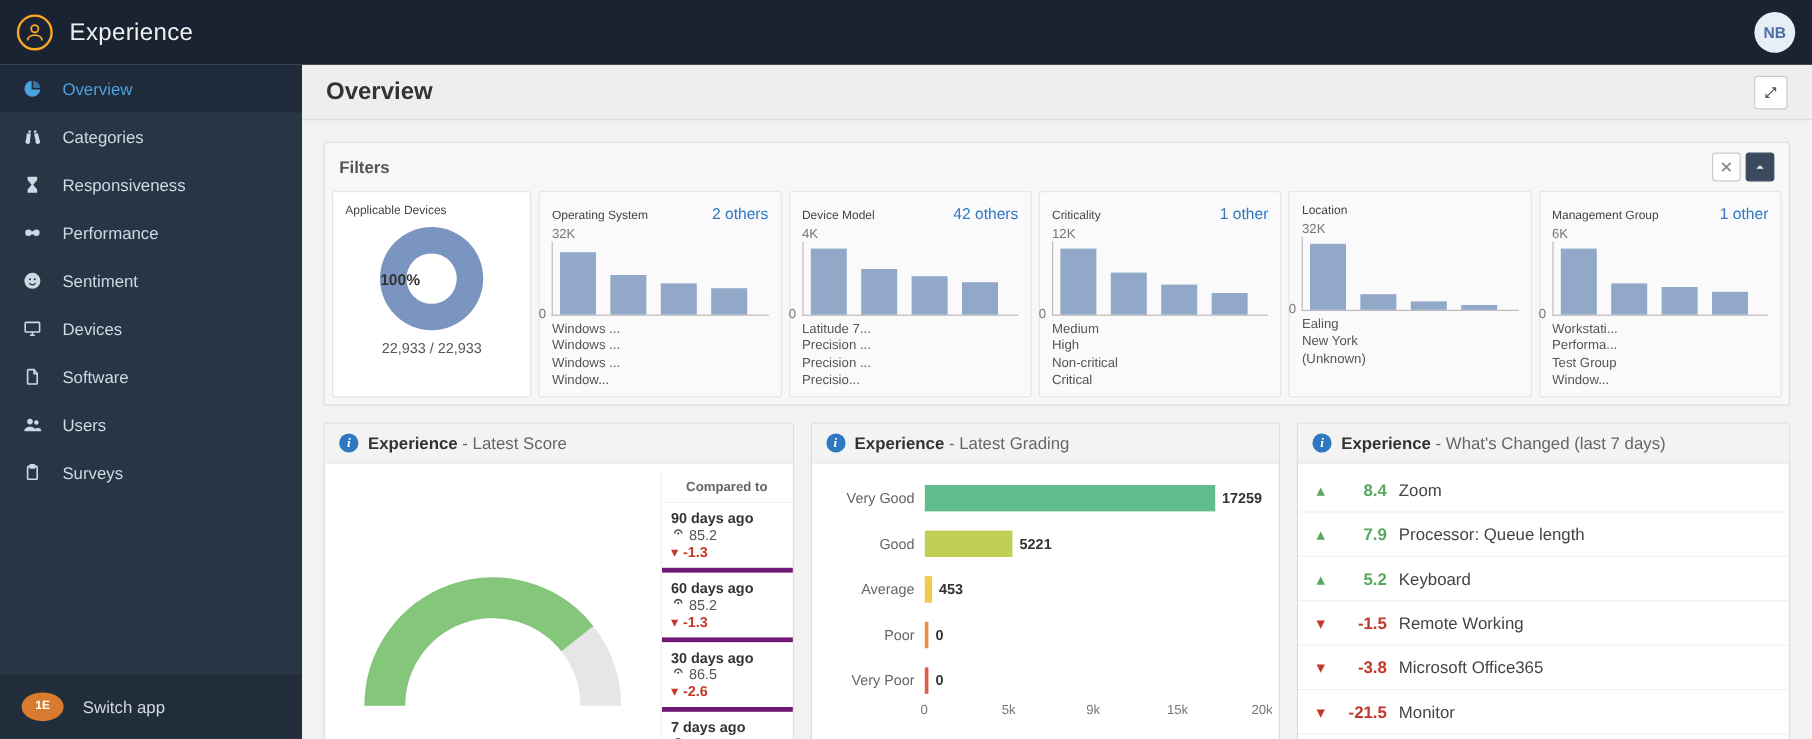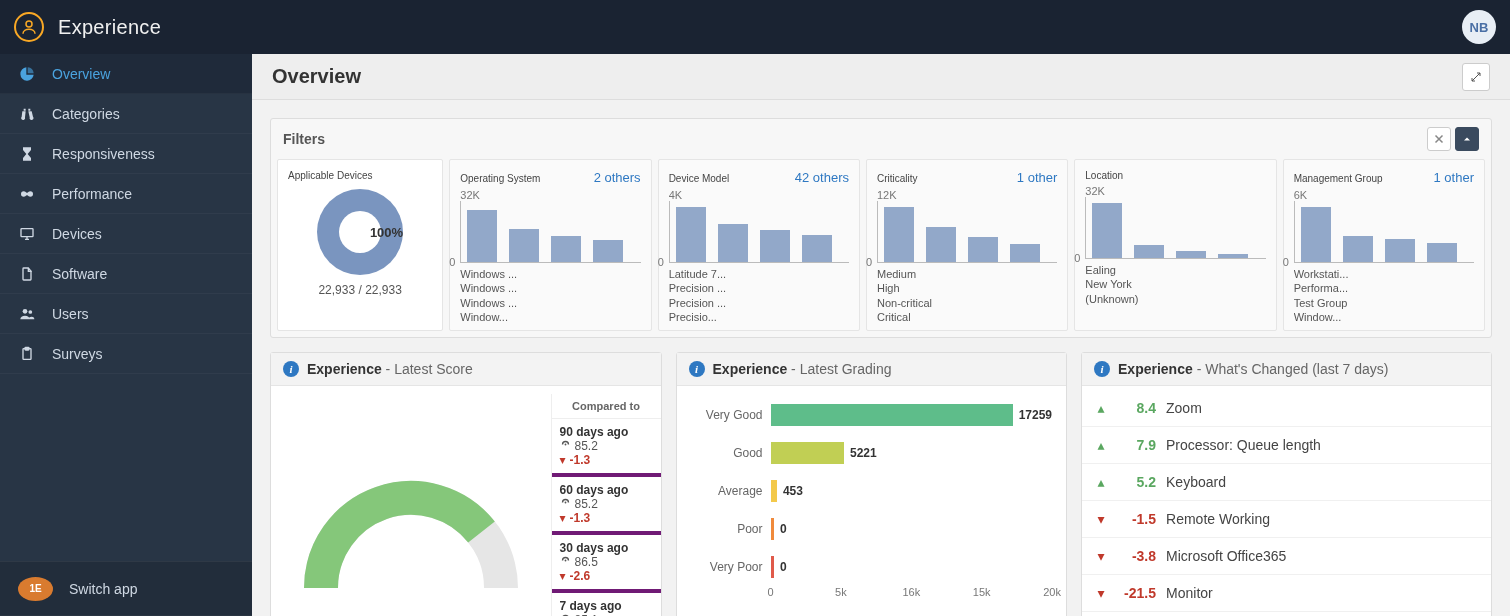--- a/index.html
+++ b/index.html
@@ -118,21 +118,21 @@
   }
   .filter-card.first { background:#fff; }
   .filter-title-row { display:flex; align-items:baseline; margin-bottom:4px; }
   .filter-title { font-size:10px; color:#444; }
   .filter-others { font-size:13px; color:#2e78c2; cursor:pointer; margin-left:auto; white-space:nowrap; }
   
   .donut-wrap { display:flex; flex-direction:column; align-items:center; }
   .donut {
     width: 86px; height:86px; border-radius:50%;
     background: conic-gradient(#7a95bf 0 360deg);
-    display:flex; align-items:center; justify-content:flex-end;
+    display:flex; align-items:center; justify-content:flex-start;
     position:relative; margin:4px 0 8px 0;
   }
   .donut::after {
     content:""; position:absolute; inset:22px; background:#fff; border-radius:50%;
   }
   .donut .pct { position:relative; z-index:1; font-size:13px; font-weight:600; color:#333; }
   .donut-sub { font-size:12px; color:#555; }
   
   .mini-chart { display:flex; flex-direction:column; }
   .mini-ymax { font-size:11px; color:#777; }
@@ -248,20 +248,31 @@
               <svg viewBox="0 0 24 24" fill="currentColor">
                 <circle cx="7" cy="12" r="4"></circle>
                 <circle cx="17" cy="12" r="4"></circle>
                 <rect x="7" y="10" width="10" height="4"></rect>
               </svg>
             </span>
             <span class="label">Performance</span>
           </div>
           <div class="nav-item">
             <span class="icon">
+              <svg viewBox="0 0 24 24" fill="currentColor">
+                <circle cx="12" cy="12" r="10"></circle>
+                <circle cx="9" cy="10" r="1.3" fill="#283545"></circle>
+                <circle cx="15" cy="10" r="1.3" fill="#283545"></circle>
+                <path d="M8 15c1 1.5 2.5 2 4 2s3-.5 4-2" stroke="#283545" stroke-width="1.5" fill="none"></path>
+              </svg>
+            </span>
+            <span class="label">Sentiment</span>
+          </div>
+          <div class="nav-item">
+            <span class="icon">
               <svg viewBox="0 0 24 24" fill="none" stroke="currentColor" stroke-width="2">
                 <rect x="3" y="4" width="18" height="12" rx="1"></rect>
                 <path d="M9 20h6M12 16v4"></path>
               </svg>
             </span>
             <span class="label">Devices</span>
           </div>
           <div class="nav-item">
             <span class="icon">
               <svg viewBox="0 0 24 24" fill="none" stroke="currentColor" stroke-width="2">
@@ -571,21 +582,21 @@
                     <div class="hbar-label">Very Poor</div>
                     <div class="hbar-track">
                       <div class="hbar-fill" style="width:1.2%;background:#e05a4a"></div>
                       <span class="hbar-value">0</span>
                     </div>
                   </div>
                 </div>
               <div class="axis" id="grading-axis">
                   <span class="tick" style="left: 0%;">0</span>
                   <span class="tick" style="left: 25%;">5k</span>
-                  <span class="tick" style="left: 50%;">16k</span>
+                  <span class="tick" style="left: 50%;">9k</span>
                   <span class="tick" style="left: 75%;">15k</span>
                   <span class="tick" style="left: 100%;">20k</span>
                 </div>
             </div>
           </div>
 
           <div class="panel card" style="flex:1.05">
             <div class="card-head">
               <span class="info-icon">i</span>
               <span><span class="title">Experience</span><span class="sub"> - What's Changed (last 7 days)</span></span>

